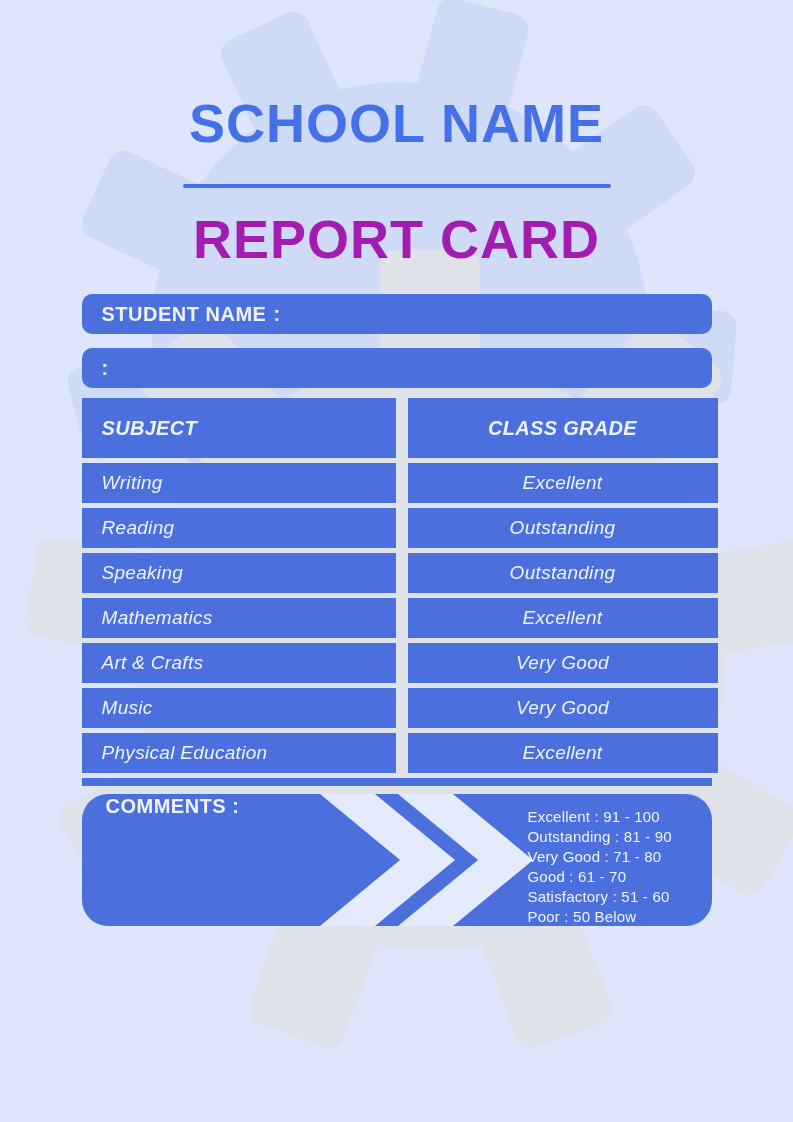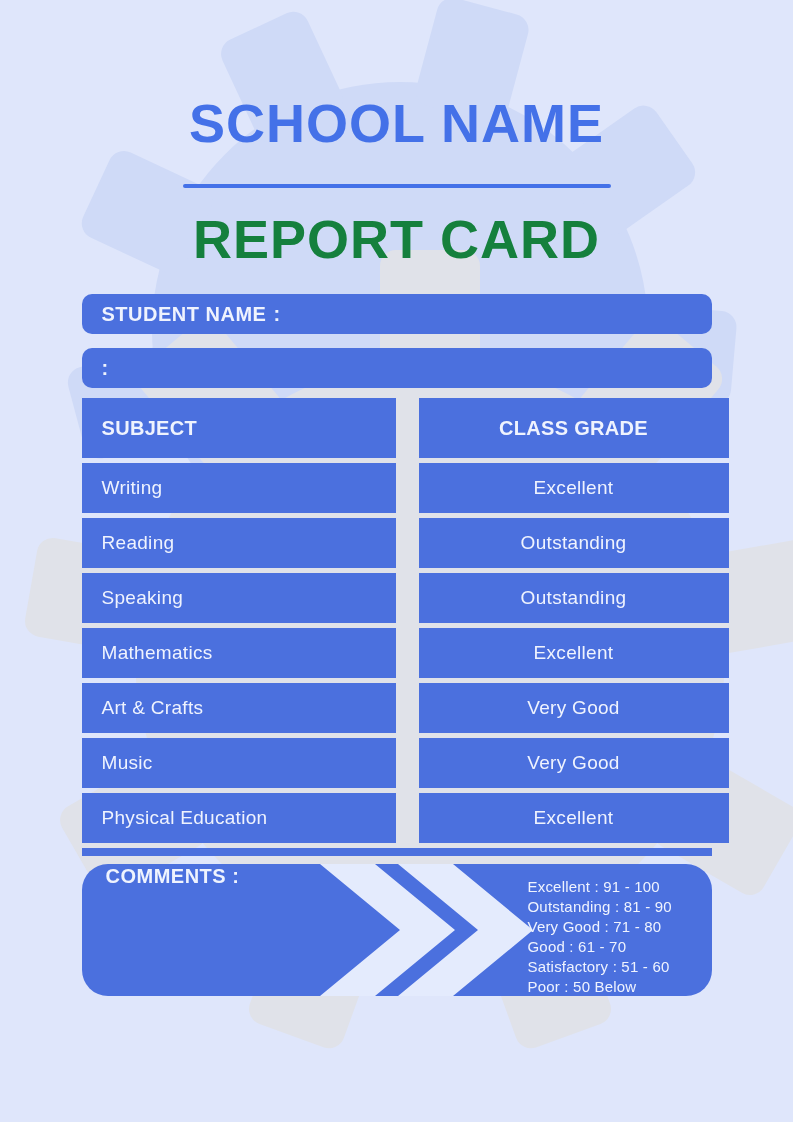--- a/index.html
+++ b/index.html
@@ -30,21 +30,21 @@
     width: 428px; height: 4px;
     background: #4471e8;
     margin: 34px auto 0 auto;
     border-radius: 2px;
   }
   .report-card {
     margin: 24px 0 16px 0;
     text-align: center;
     font-size: 54px; font-weight: 700;
     letter-spacing: 1px;
-    color: #15803d;
+    color: #a21caf;
     line-height: 1;
   }
 
   .field-bar {
     width: 630px; height: 40px;
     margin: 14px auto 0 auto;
     background: #4b70de;
     border-radius: 10px;
     display: flex; align-items: center;
     padding: 0 20px;
@@ -54,28 +54,29 @@
   }
   .field-bar.first { margin-top: 28px; }
   .field-label { display: inline-block; width: 172px; }
   .field-colon { display: inline-block; }
   .field-value { flex: 1; height: 100%; }
 
   .grades-table { width: 630px; margin: 10px auto 0 auto; }
   .t-row {
     display: grid;
     grid-template-columns: 314px 310px;
-    column-gap: 23px;
+    column-gap: 12px;
     margin-top: 5px;
+    font-style: italic;
   }
   .t-row.header { margin-top: 0; }
   .cell {
     background: #4b70de;
     color: #eff3fe;
-    height: 50px;
+    height: 40px;
     display: flex; align-items: center;
     font-size: 19px; font-weight: 400;
     letter-spacing: 0.3px;
   }
   .t-row.header .cell { height: 60px; font-weight: 700; font-size: 20px; }
   .cell.subject { justify-content: flex-start; padding-left: 20px; }
   .cell.grade   { justify-content: center; text-align: center; }
   .table-bottom-bar {
     margin-top: 5px;
     height: 8px; width: 100%;

